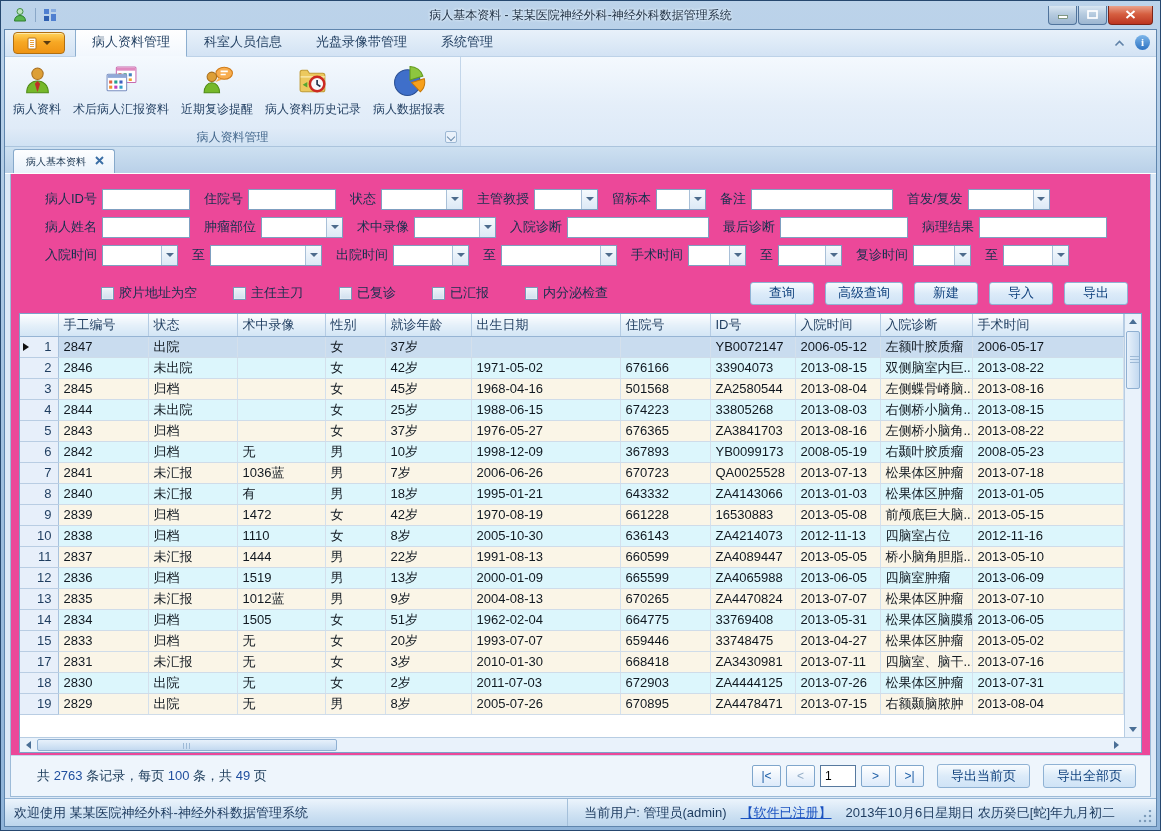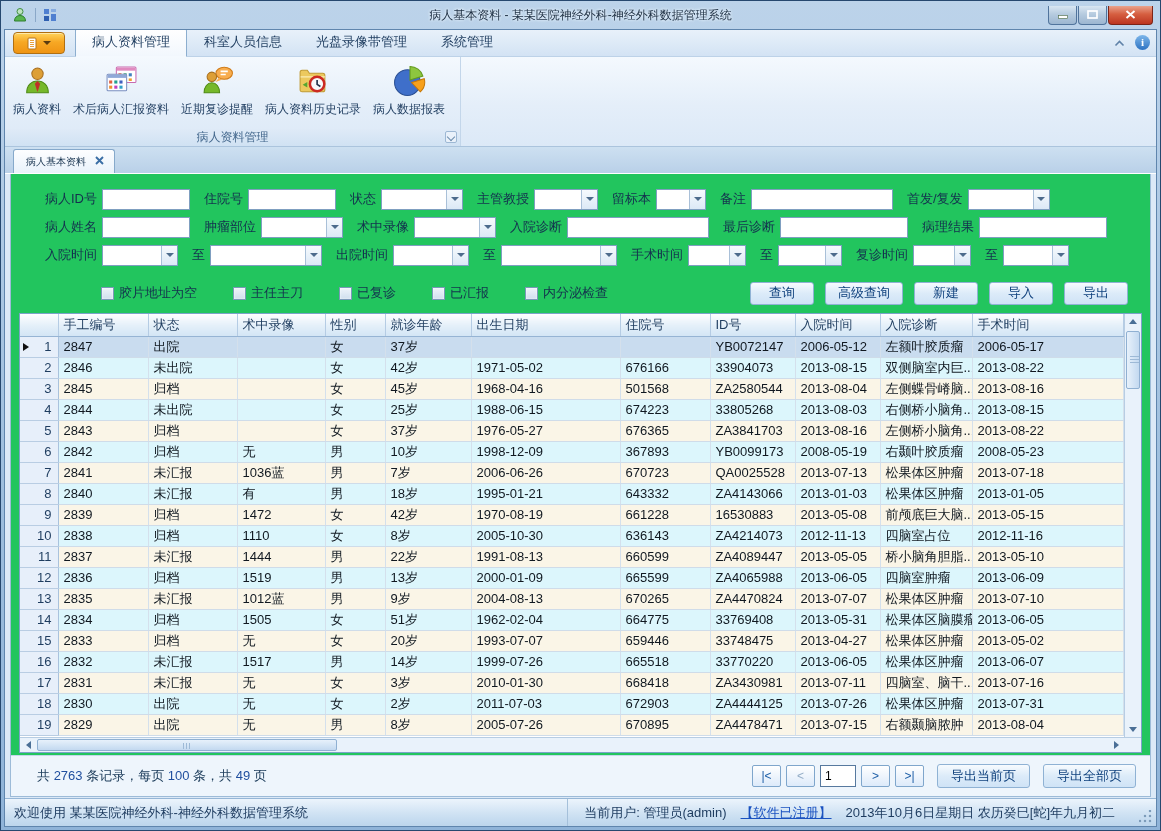--- a/index.html
+++ b/index.html
@@ -52,21 +52,21 @@
     border-left:1px solid #6c8cac; border-bottom:1px solid #6c8cac; transform:rotate(-45deg); }
 
   
   .docbar { height:27px; background:linear-gradient(#cdE0f1,#b9d0e8); display:flex; align-items:flex-end; padding:0 0 0 8px;
     border-bottom:1px solid #ffffff; }
   .doctab { height:24px; display:flex; align-items:center; gap:9px; padding:0 10px 0 12px;
     background:linear-gradient(#fdfeff,#e9f2fb); border:1px solid #86a9cb; border-bottom:none;
     border-radius:3px 3px 0 0; font-size:10px; color:#17334f; }
 
   
-  .page { flex:1; background:#22c55e; border:1px solid #9dbbd8; border-top:none; margin:0 5px;
+  .page { flex:1; background:#ec4899; border:1px solid #9dbbd8; border-top:none; margin:0 5px;
     display:flex; flex-direction:column; overflow:hidden; }
 
   .search-panel { margin:7px 8px 0 8px; padding:4px 0; }
   .srow { display:flex; align-items:center; height:28px; padding-left:12px; }
   .slabel { font-size:13px; color:#14304e; margin:0 5px 0 14px; white-space:nowrap; }
   .sinput { height:21px; border:1px solid #7f9fc0; background:#fff; padding:0 3px; font-size:12px; }
   .combo { height:21px; border:1px solid #7f9fc0; background:#fff; position:relative; }
   .combo-btn { position:absolute; right:0; top:0; bottom:0; width:16px; border-left:1px solid #a9c0d8;
     background:linear-gradient(#f6fafd,#dcE9f6); display:flex; align-items:center; justify-content:center; }
   .tri-down { width:0; height:0; border-left:4px solid transparent; border-right:4px solid transparent; border-top:4px solid #4d6b8c; }
@@ -736,38 +736,20 @@
                 <td>无</td>
                 <td>女</td>
                 <td class="ar">20岁</td>
                 <td>1993-07-07</td>
                 <td>659446</td>
                 <td>33748475</td>
                 <td>2013-04-27</td>
                 <td>松果体区肿瘤</td>
                 <td>2013-05-02</td>
               </tr>
-              <tr class="cyan">
-                <td class="rowhead">
-                  <div class="rowhead-inner">
-                    <span class="rownum">16</span>
-                  </div>
-                </td>
-                <td class="ar">2832</td>
-                <td>未汇报</td>
-                <td>1517</td>
-                <td>男</td>
-                <td class="ar">14岁</td>
-                <td>1999-07-26</td>
-                <td>665518</td>
-                <td>33770220</td>
-                <td>2013-06-05</td>
-                <td>松果体区肿瘤</td>
-                <td>2013-06-07</td>
-              </tr>
               <tr class="cream">
                 <td class="rowhead">
                   <div class="rowhead-inner">
                     <span class="rownum">17</span>
                   </div>
                 </td>
                 <td class="ar">2831</td>
                 <td>未汇报</td>
                 <td>无</td>
                 <td>女</td>

